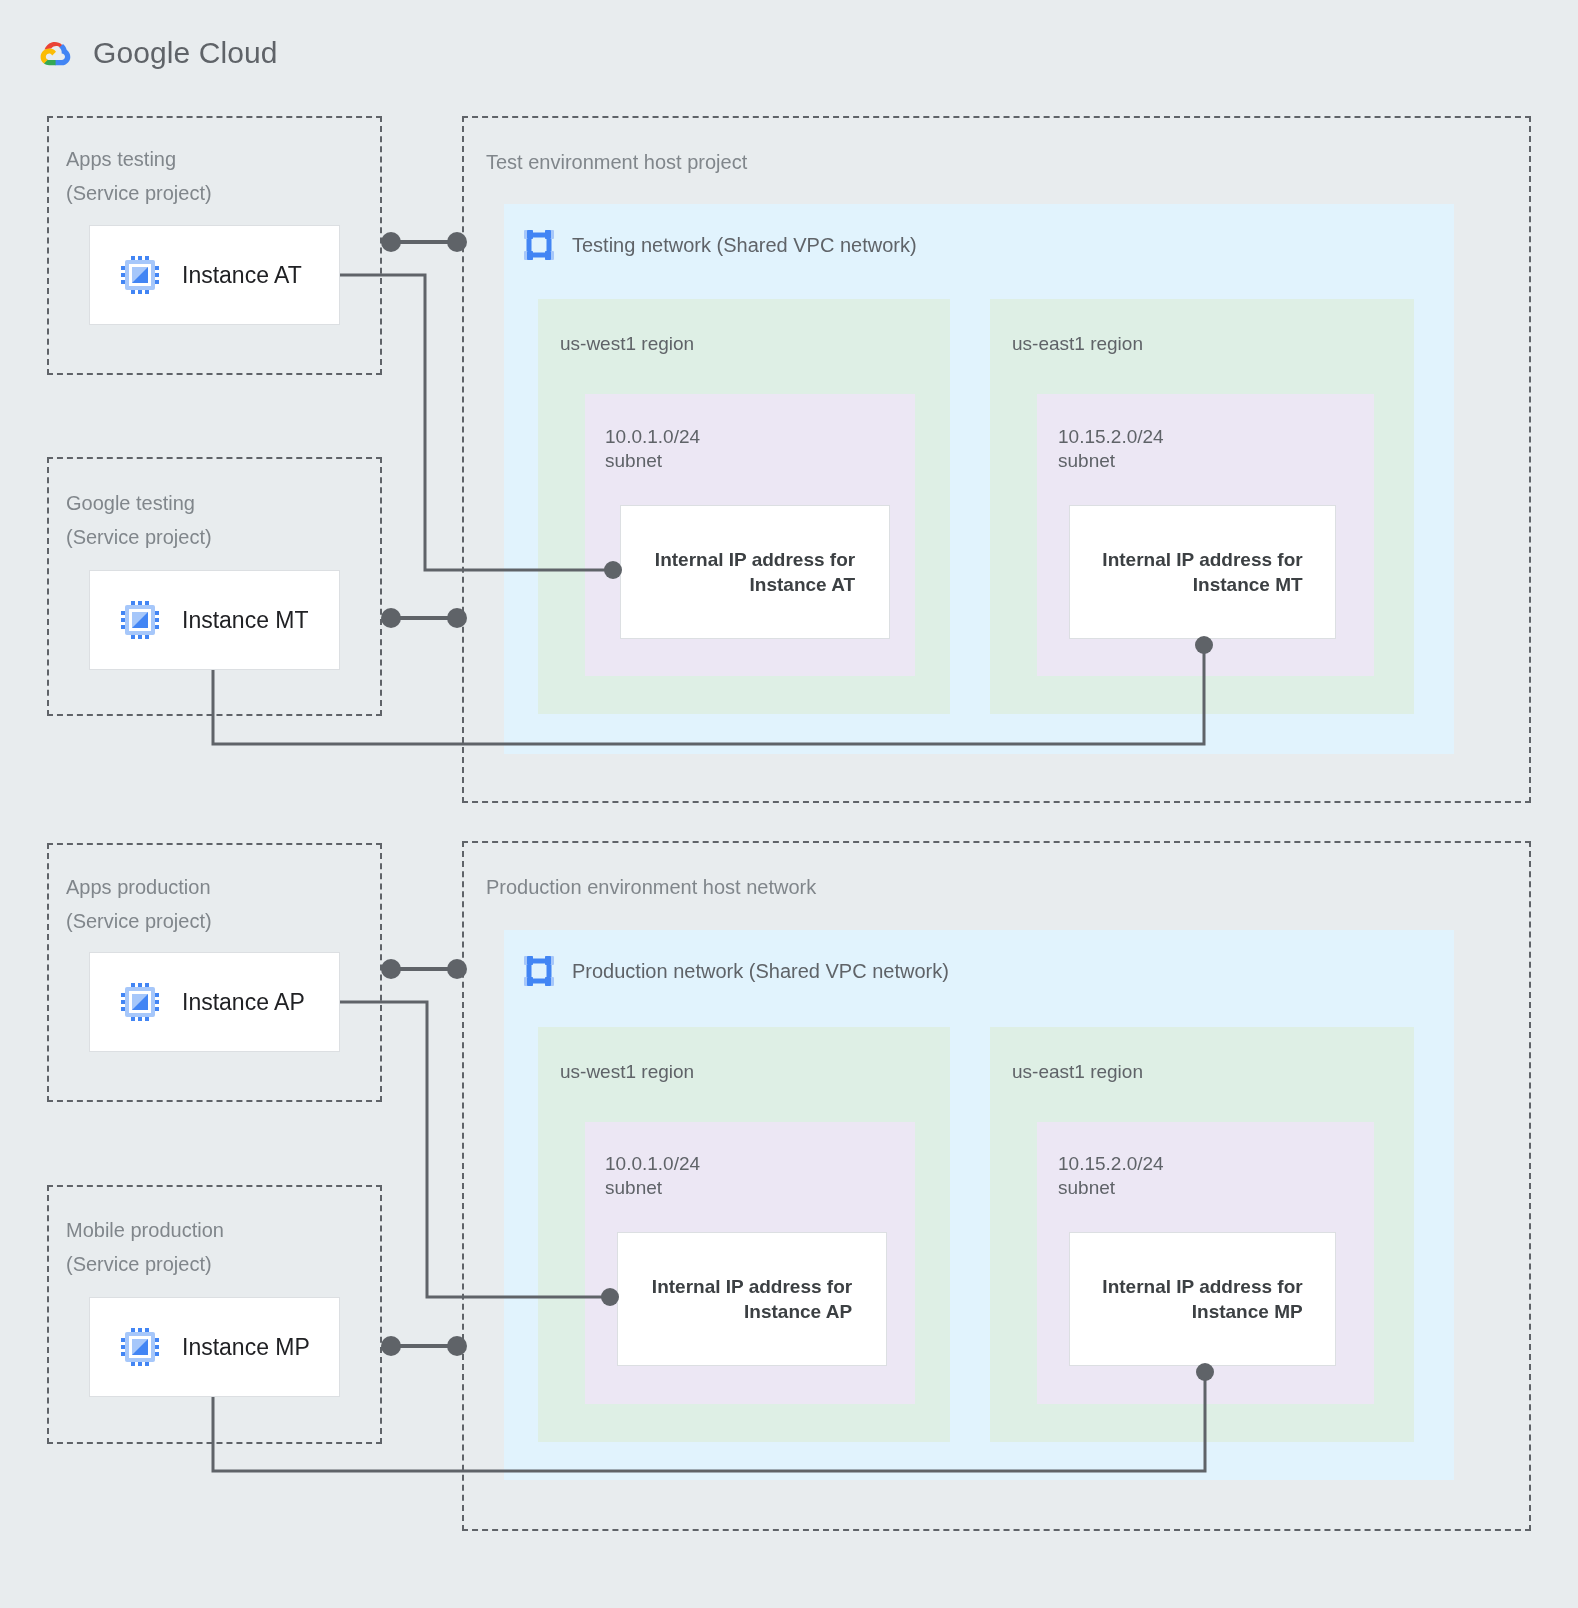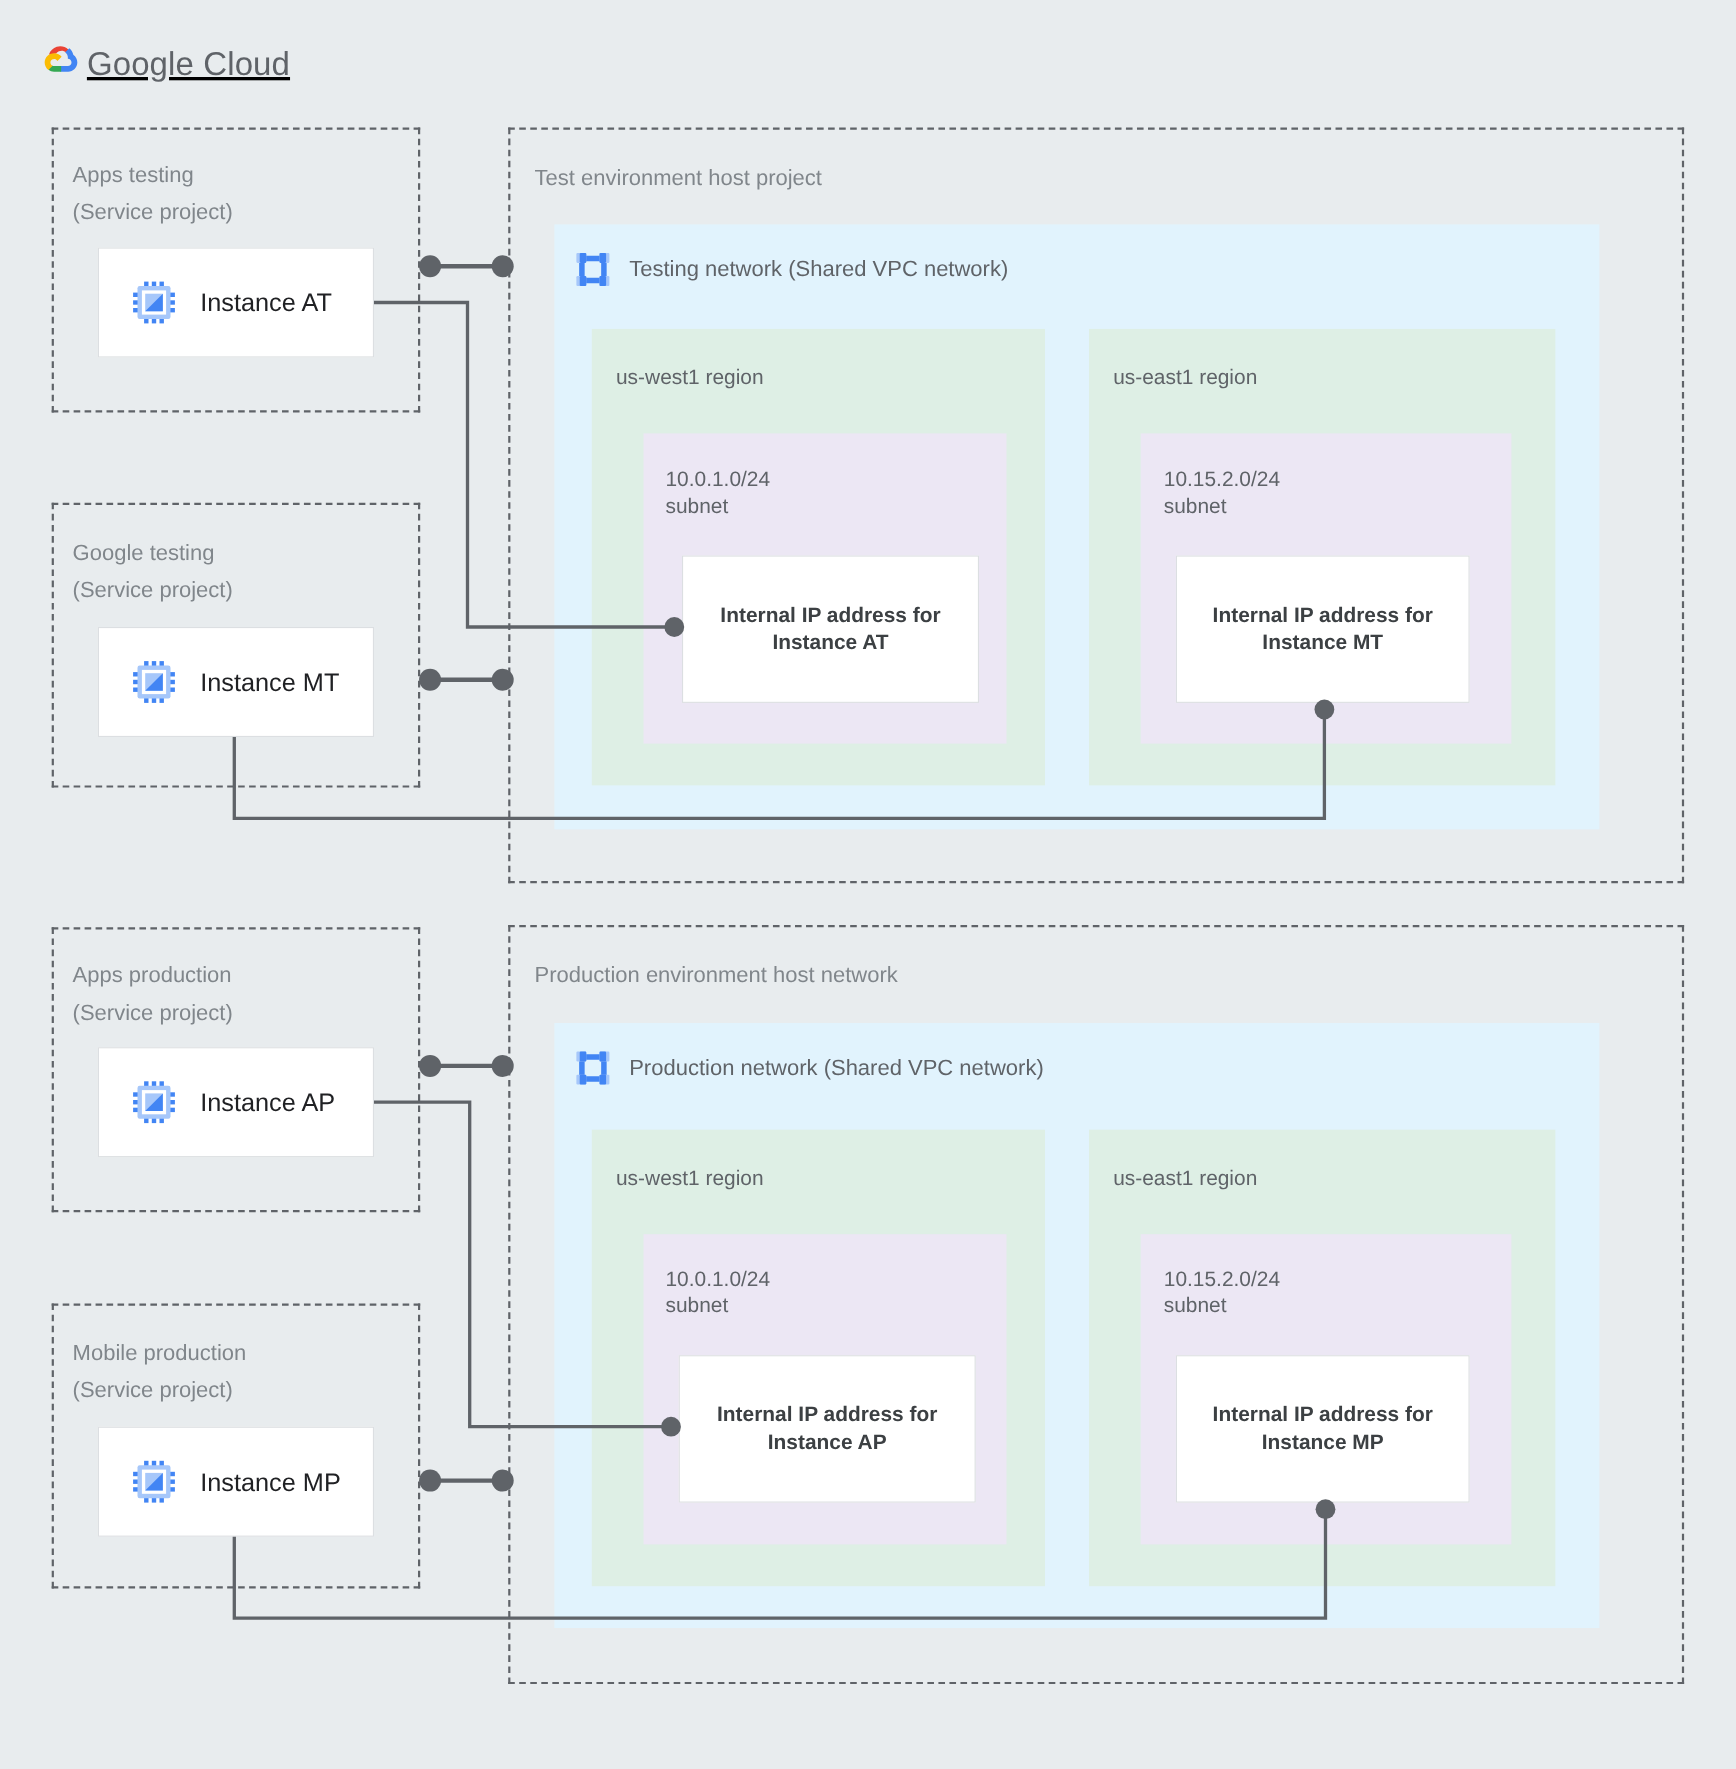--- a/index.html
+++ b/index.html
@@ -6,21 +6,21 @@
   body{
     width:1578px;height:1608px;
     background:#e8ecee;
     font-family:"Liberation Sans", sans-serif;
     position:relative;
     overflow:hidden;
   }
   .canvas{position:absolute;left:0;top:0;width:1578px;height:1608px;}
 
   
-  .logo{position:absolute;left:33px;top:36px;display:flex;align-items:flex-end;text-decoration:underline;}
+  .logo{position:absolute;left:33px;top:36px;display:flex;align-items:flex-start;gap:14px;}
   .logo-mark{width:46px;height:40px;}
   .logo-text{font-size:30px;color:#5f6368;letter-spacing:.1px;white-space:nowrap;}
 
   
   .proj{
     position:absolute;
     border:2px dashed #5f6368;
     box-sizing:border-box;
     background:transparent;
   }
@@ -68,21 +68,21 @@
 
   
   .card{
     position:absolute;
     background:#ffffff;
     border:1px solid #dcdfe2;
     box-sizing:border-box;
     display:flex;align-items:center;
   }
   .ip-card{
-    justify-content:center;text-align:center;
+    justify-content:center;text-align:right;
     font-size:19px;font-weight:bold;color:#3c4043;line-height:25px;
     white-space:pre-line;
   }
   .vm-card{padding-left:30px;gap:22px;}
   .vm-label{font-size:23px;color:#202124;white-space:nowrap;}
   .vm-icon{width:40px;height:40px;flex:0 0 40px;}
   .net-icon{width:34px;height:34px;flex:0 0 34px;}
 
   
   .wires{position:absolute;left:0;top:0;width:1578px;height:1608px;pointer-events:none;}

